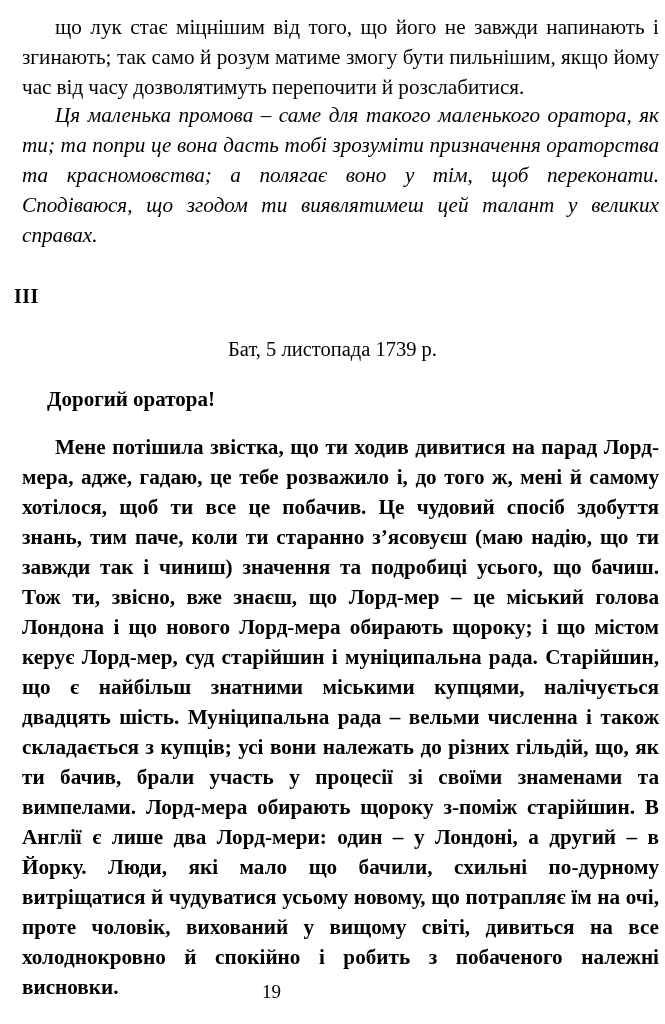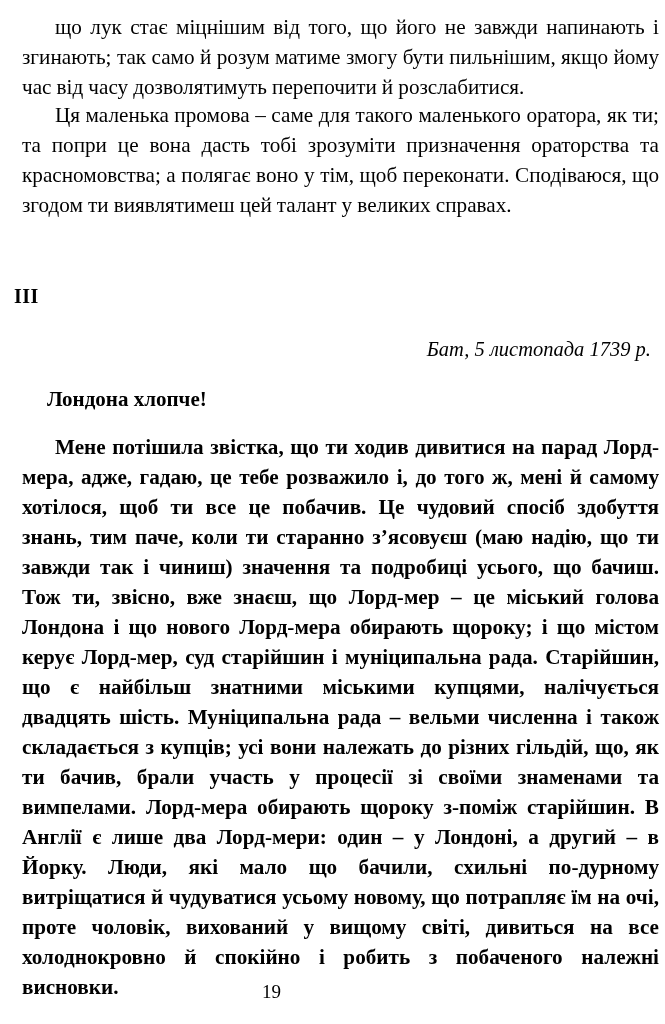--- a/index.html
+++ b/index.html
@@ -57,39 +57,38 @@
     font-weight: bold;
     letter-spacing: 0.5px;
     line-height: 26px;
   }
 
   .dateline {
     position: absolute;
     left: 0;
     top: 335px;
     width: 637px;
-    text-align: right;
-    font-style: italic;
+    text-align: center;
     font-size: 20.5px;
     line-height: 28px;
   }
 
   .salutation {
     position: absolute;
     left: 0;
     top: 385px;
     width: 637px;
     font-weight: bold;
     font-size: 21px;
     line-height: 28px;
     text-indent: 33px;
   }
 
   .par-top-1 { position: absolute; left: 0; top: 4px;   width: 637px; }
-  .par-top-2 { position: absolute; left: 0; top: 92px;  width: 637px; }
+  .par-top-2 { position: absolute; left: 0; top: 92px;  width: 637px; font-style: italic; }
   .par-top-3 { position: absolute; left: 0; top: 424px; width: 637px; font-weight: bold; }
 
   .page-number {
     position: absolute;
     left: 0;
     top: 980px;
     width: 543px;
     text-align: center;
     font-size: 19px;
     line-height: 24px;
@@ -103,21 +102,21 @@
   <div class="text-block">
 
     <p class="body-par par-continued par-top-1">що лук стає міцнішим від того, що його не завжди напинають і згинають; так само й розум матиме змогу бути пильнішим, якщо йому час від часу дозволятимуть перепочити й розслабитися.</p>
 
     <p class="body-par par-top-2">Ця маленька промова – саме для такого маленького оратора, як ти; та попри це вона дасть тобі зрозуміти призначення ораторства та красномовства; а полягає воно у тім, щоб переконати. Сподіваюся, що згодом ти виявлятимеш цей талант у великих справах.</p>
 
     <div class="chapter-number">III</div>
 
     <div class="dateline">Бат, 5 листопада 1739 р.</div>
 
-    <div class="salutation">Лондона хлопче!</div>
+    <div class="salutation">Дорогий оратора!</div>
 
     <p class="body-par par-top-3">Мене потішила звістка, що ти ходив дивитися на парад Лорд-мера, адже, гадаю, це тебе розважило і, до того ж, мені й самому хотілося, щоб ти все це побачив. Це чудовий спосіб здобуття знань, тим паче, коли ти старанно з’ясовуєш (маю надію, що ти завжди так і чиниш) значення та подробиці усього, що бачиш. Тож ти, звісно, вже знаєш, що Лорд-мер – це міський голова Лондона і що нового Лорд-мера обирають щороку; і що містом керує Лорд-мер, суд старійшин і муніципальна рада. Старійшин, що є найбільш знатними міськими купцями, налічується двадцять шість. Муніципальна рада – вельми численна і також складається з купців; усі вони належать до різних гільдій, що, як ти бачив, брали участь у процесії зі своїми знаменами та вимпелами. Лорд-мера обирають щороку з-поміж старійшин. В Англії є лише два Лорд-мери: один – у Лондоні, а другий – в Йорку. Люди, які мало що бачили, схильні по-дурному витріщатися й чудуватися усьому новому, що потрапляє їм на очі, проте чоловік, вихований у вищому світі, дивиться на все холоднокровно й спокійно і робить з побаченого належні висновки.</p>
 
   </div>
 
   <div class="page-number">19</div>
 
 </div>
 
 </body></html>

